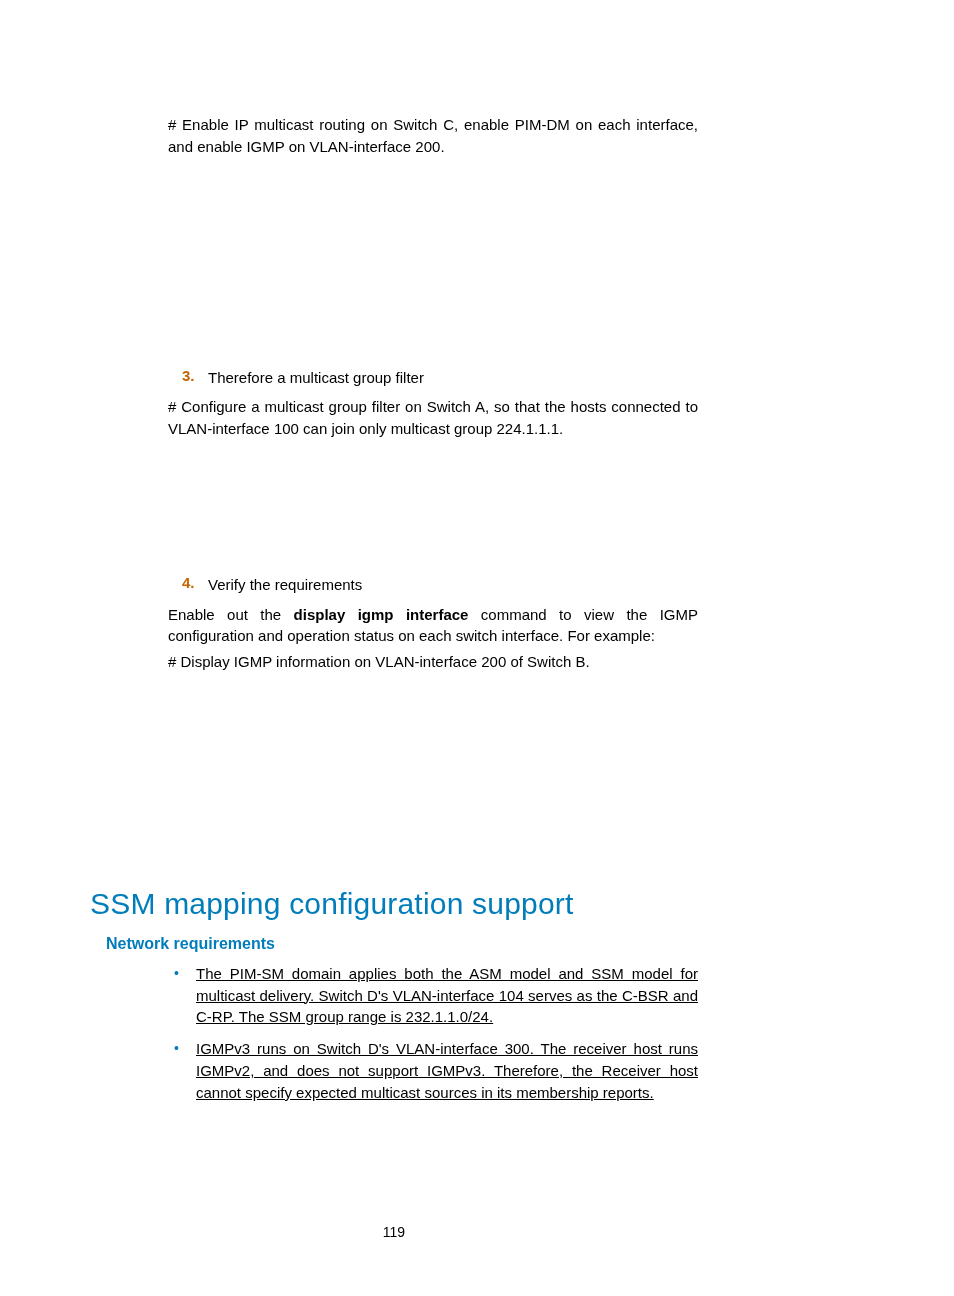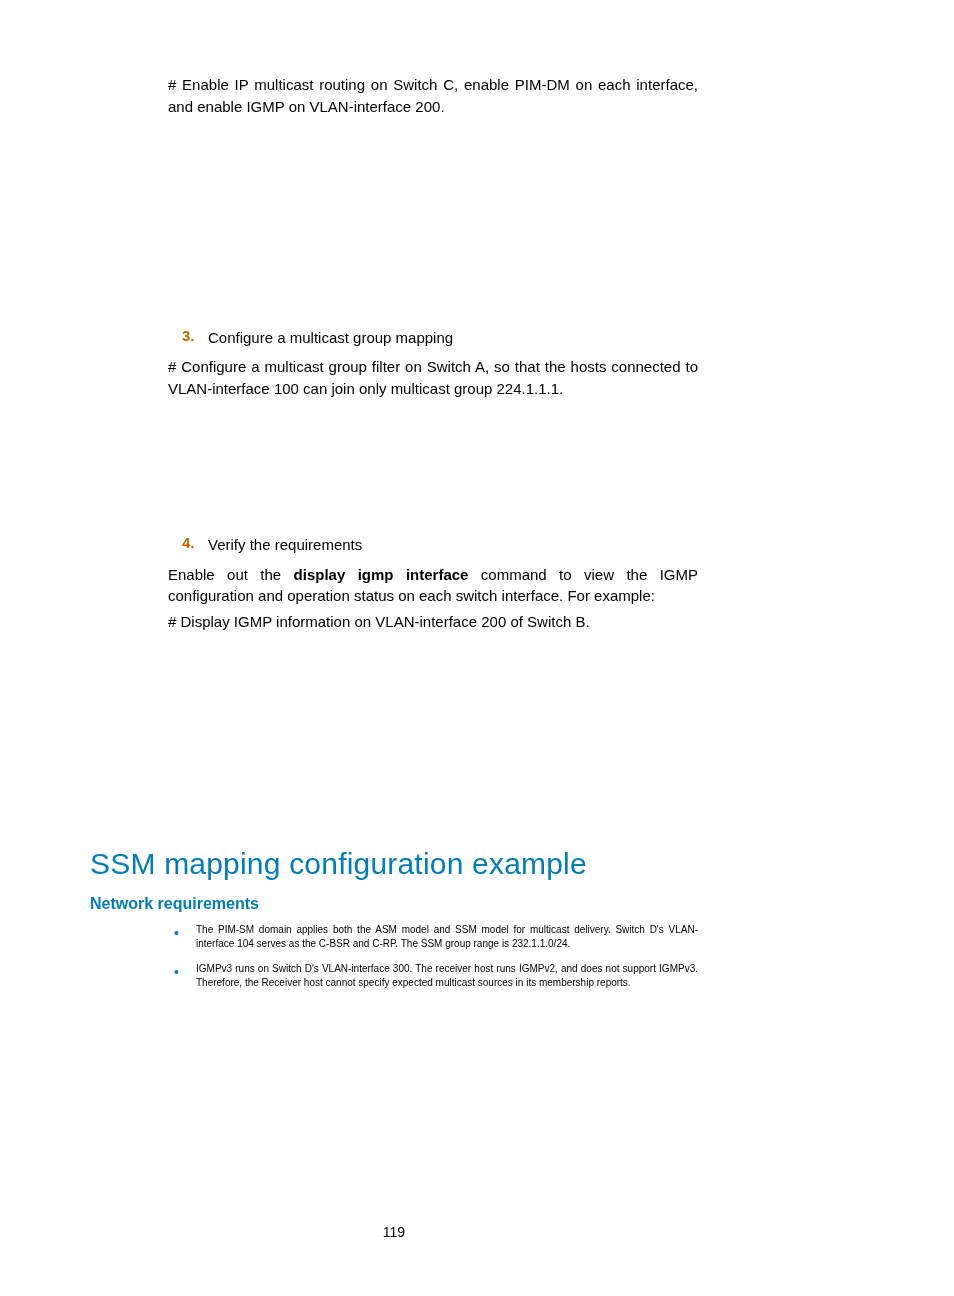--- a/index.html
+++ b/index.html
@@ -11,21 +11,21 @@
     background: #fff;
     font-family: Arial, Helvetica, sans-serif;
     color: #000;
     position: relative;
   }
   .page {
     position: relative;
     width: 788px;
     height: 1296px;
     box-sizing: border-box;
-    padding: 74px 90px 0 90px;
+    padding: 114px 90px 0 90px;
   }
   .body-text {
     font-size: 15px;
     line-height: 1.45;
     text-align: justify;
     margin: 0 0 4px 0;
     padding-left: 78px;
   }
   .gap-large { height: 205px; }
   .gap-med   { height: 130px; }
@@ -54,41 +54,42 @@
     font-size: 30px;
     font-weight: 400;
     color: #007dba;
     margin: 0 0 14px 0;
     letter-spacing: 0.2px;
   }
   .h2 {
     font-size: 16px;
     font-weight: bold;
     color: #007dba;
-    margin: 0 0 10px 0;
+    margin: 0 0 10px 16px;
   }
   .bullet-item {
     display: flex;
     padding-left: 78px;
     margin: 0 0 10px 0;
   }
   .bullet-dot {
     width: 28px;
     flex: 0 0 28px;
     text-align: left;
     color: #007dba;
     font-size: 14px;
     line-height: 1.5;
     padding-left: 6px;
     box-sizing: border-box;
   }
   .bullet-text {
-    font-size: 10px;
+    font-size: 15px;
     line-height: 1.45;
     text-align: justify;
+    text-decoration: underline;
   }
   .page-number {
     position: absolute;
     bottom: 56px;
     left: 0;
     right: 0;
     text-align: center;
     font-size: 14px;
   }
 </style>
@@ -96,41 +97,41 @@
 <body>
 
 <div class="page">
 
   <p class="body-text"># Enable IP multicast routing on Switch C, enable PIM-DM on each interface, and enable IGMP on VLAN-interface 200.</p>
 
   <div class="gap-large"></div>
 
   <div class="num-item">
     <div class="num-marker">3.</div>
-    <div class="num-text">Configure a multicast group mapping</div>
+    <div class="num-text">Therefore a multicast group filter</div>
   </div>
 
   <p class="body-text"># Configure a multicast group filter on Switch A, so that the hosts connected to VLAN-interface 100 can join only multicast group 224.1.1.1.</p>
 
   <div class="gap-med"></div>
 
   <div class="num-item">
     <div class="num-marker">4.</div>
     <div class="num-text">Verify the requirements</div>
   </div>
 
   <p class="body-text">
     <span>Enable out the </span><span class="inline-bold">display igmp interface</span><span> command to view the IGMP configuration and operation status on each switch interface. For example:</span>
   </p>
 
   <p class="body-text" style=""># Display IGMP information on VLAN-interface 200 of Switch B.</p>
 
   <div class="gap-xl"></div>
 
-  <h1 class="h1">SSM mapping configuration example</h1>
+  <h1 class="h1">SSM mapping configuration support</h1>
   <h2 class="h2">Network requirements</h2>
 
   <div class="bullet-item">
     <div class="bullet-dot">•</div>
     <div class="bullet-text">The PIM-SM domain applies both the ASM model and SSM model for multicast delivery. Switch D's VLAN-interface 104 serves as the C-BSR and C-RP. The SSM group range is 232.1.1.0/24.</div>
   </div>
 
   <div class="bullet-item">
     <div class="bullet-dot">•</div>
     <div class="bullet-text">IGMPv3 runs on Switch D's VLAN-interface 300. The receiver host runs IGMPv2, and does not support IGMPv3. Therefore, the Receiver host cannot specify expected multicast sources in its membership reports.</div>

